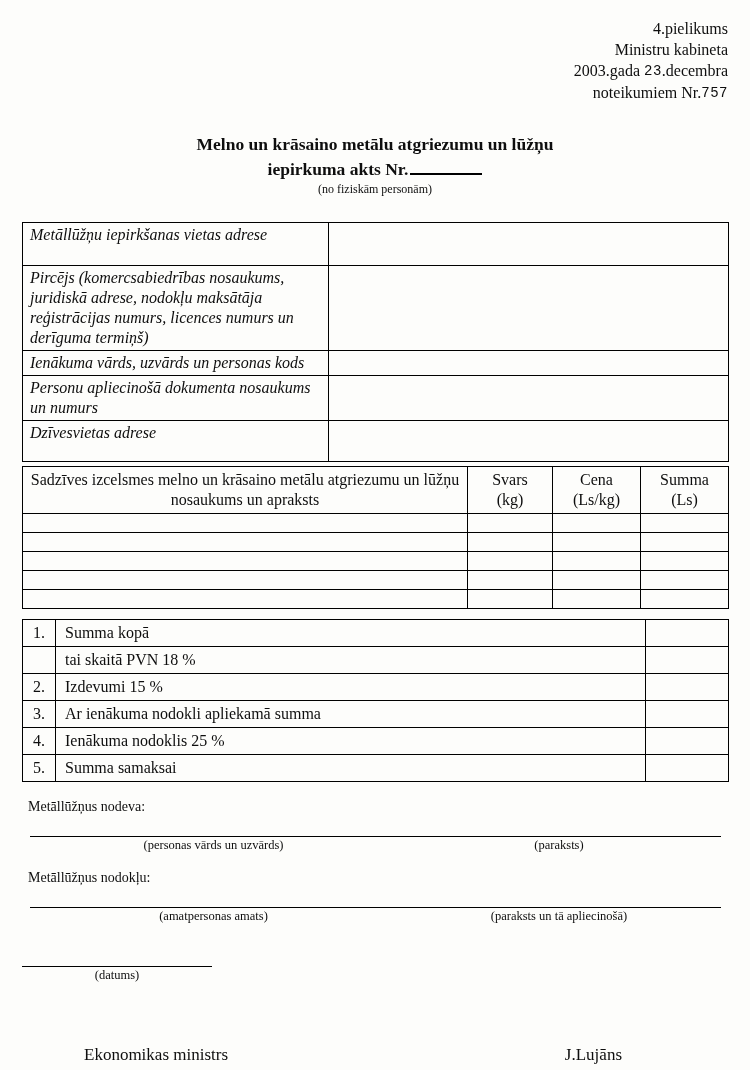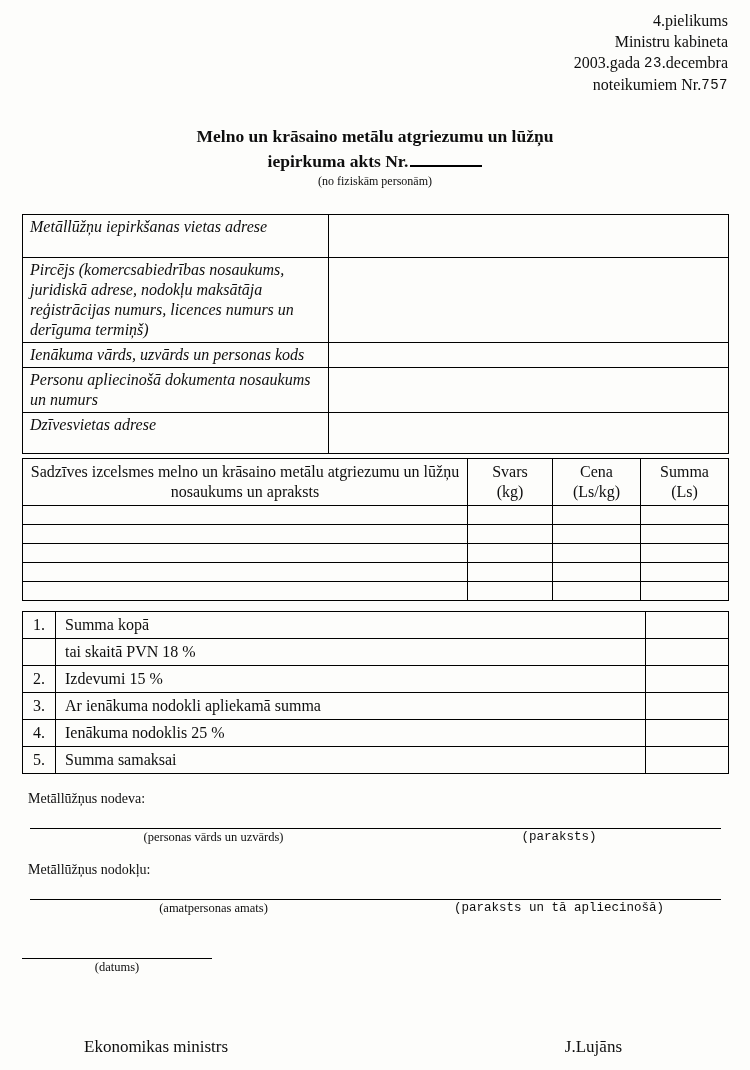--- a/index.html
+++ b/index.html
@@ -6,21 +6,21 @@
   body {
     width: 750px; height: 1070px;
     background: #fdfdfb;
     color: #0e0e0e;
     font-family: "Liberation Serif", serif;
     overflow: hidden;
   }
   .page { padding: 8px 22px 0 22px; }
 
   
-  .annex { text-align: right; font-size: 16px; line-height: 1.32; margin-top: 2px; }
+  .annex { text-align: right; font-size: 16px; line-height: 1.32; margin-top: 10px; }
   .typed { font-family: "Liberation Mono", monospace; font-size: 14px; letter-spacing: .5px; position: relative; top: -1px; }
 
   
   .title { text-align: center; font-weight: bold; font-size: 17.5px; line-height: 1.3; margin-top: 30px; }
   .blank { display: inline-block; width: 72px; border-bottom: 2px solid #000; height: .95em; vertical-align: baseline; margin-left: 2px; }
   .subtitle { text-align: center; font-size: 12px; font-weight: normal; margin-top: 2px; }
 
   
   table { border-collapse: collapse; table-layout: fixed; width: 706px; }
   td { border: 1px solid #000; font-size: 16px; line-height: 1.25; padding: 2px 6px; vertical-align: top; word-wrap: break-word; }
@@ -40,21 +40,21 @@
   
   .totals-table { margin-top: 10px; }
   .totals-table td { vertical-align: middle; height: 22px; }
   .totals-table td.num { text-align: center; padding: 1px 2px; }
   .totals-table td.lbl { padding-left: 9px; }
 
   
   .sig-label { font-size: 14px; margin: 17px 0 0 6px; }
   .sig-row { display: flex; justify-content: center; margin-top: 2px; }
   .sig-block.wide { width: 368px; }
-  .sig-block.narrow { width: 323px; font-family: Liberation Mono, monospace; }
+  .sig-block.narrow { width: 323px; }
   .sig-line { height: 19px; border-bottom: 1.5px solid #000; }
   .sig-caption { text-align: center; font-size: 12.5px; margin-top: 1px; }
   .date-block { width: 190px; margin-top: 23px; }
 
   
   .footer { display: flex; justify-content: space-between; padding: 0 106px 0 62px; margin-top: 62px; font-size: 17px; }
 </style>
 </head>
 <body>
 

